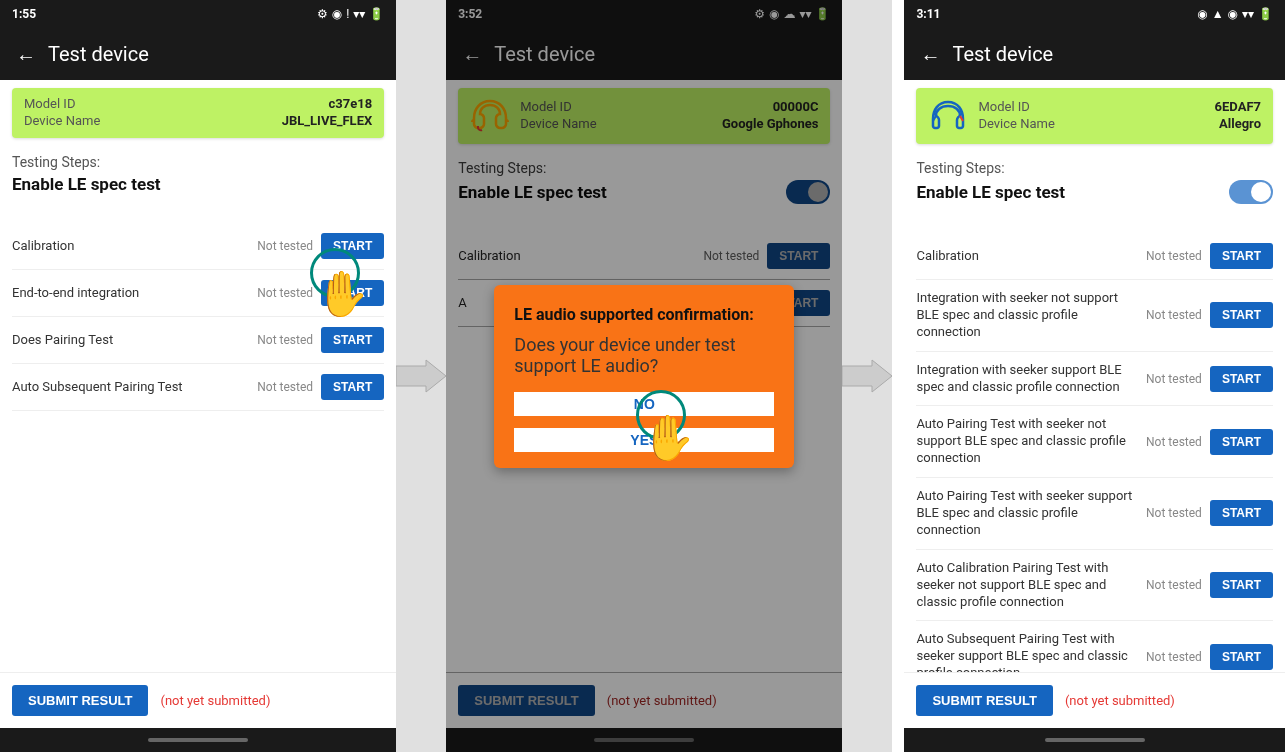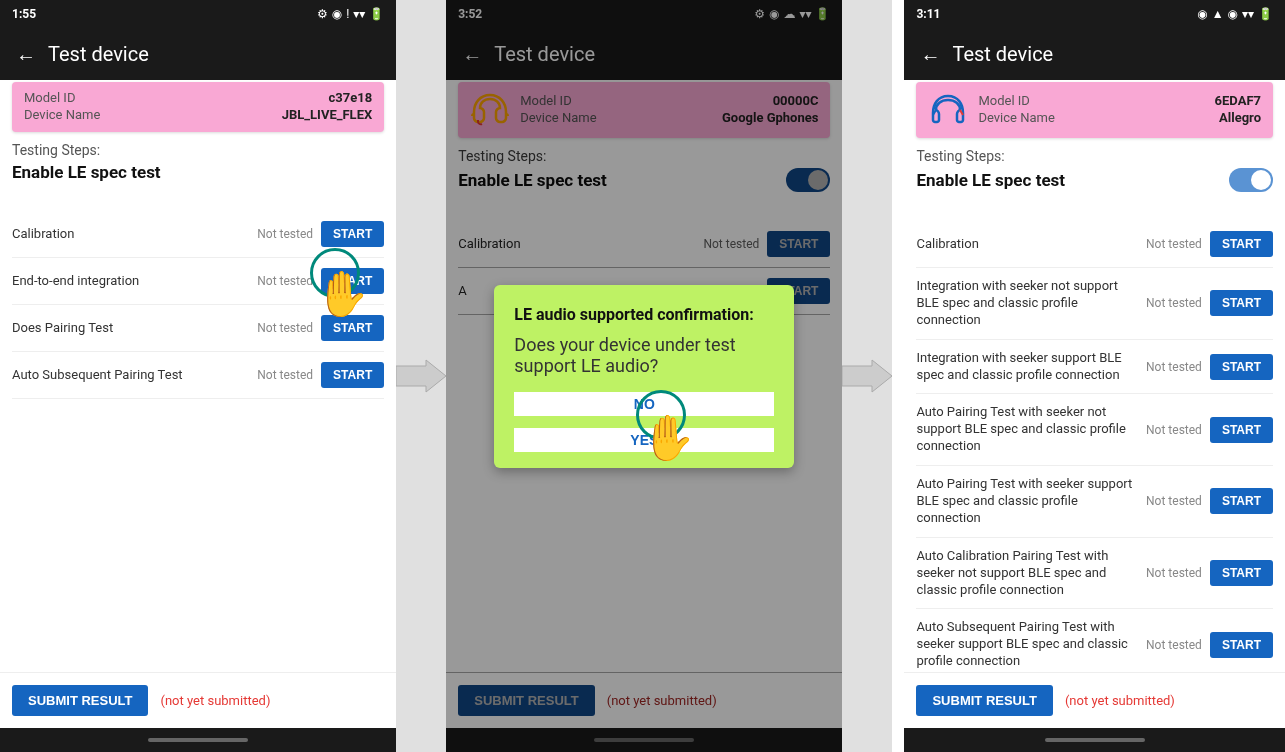--- a/index.html
+++ b/index.html
@@ -54,23 +54,23 @@
       font-weight: 400;
     }
     .back-arrow {
       font-size: 20px;
       cursor: pointer;
       color: #fff;
     }
 
     
     .device-card {
-      background: #f9a8d4;
+      background: #bef264;
       border-radius: 4px;
-      margin: 2px 12px;
+      margin: 8px 12px;
       padding: 8px 12px;
       box-shadow: 0 1px 3px rgba(0,0,0,0.15);
       display: flex;
       flex-direction: row;
       align-items: center;
       gap: 10px;
     }
     .device-info {
       flex: 1;
     }
@@ -190,21 +190,21 @@
     .dialog-overlay {
       position: absolute;
       top: 0; left: 0; right: 0; bottom: 0;
       background: rgba(0,0,0,0.4);
       display: flex;
       align-items: center;
       justify-content: center;
       z-index: 100;
     }
     .dialog-box {
-      background: #bef264;
+      background: #f97316;
       border-radius: 6px;
       padding: 20px 20px 16px;
       width: 300px;
       box-shadow: 0 4px 12px rgba(0,0,0,0.3);
     }
     .dialog-title {
       font-size: 16px;
       font-weight: bold;
       color: #111;
       margin-bottom: 10px;

